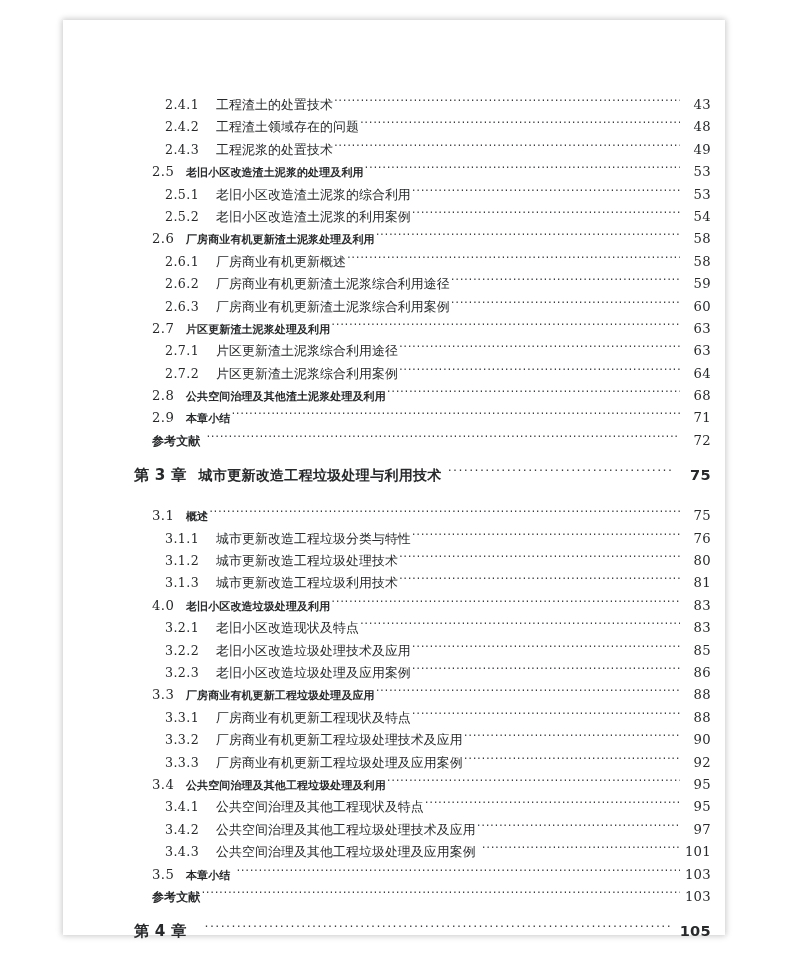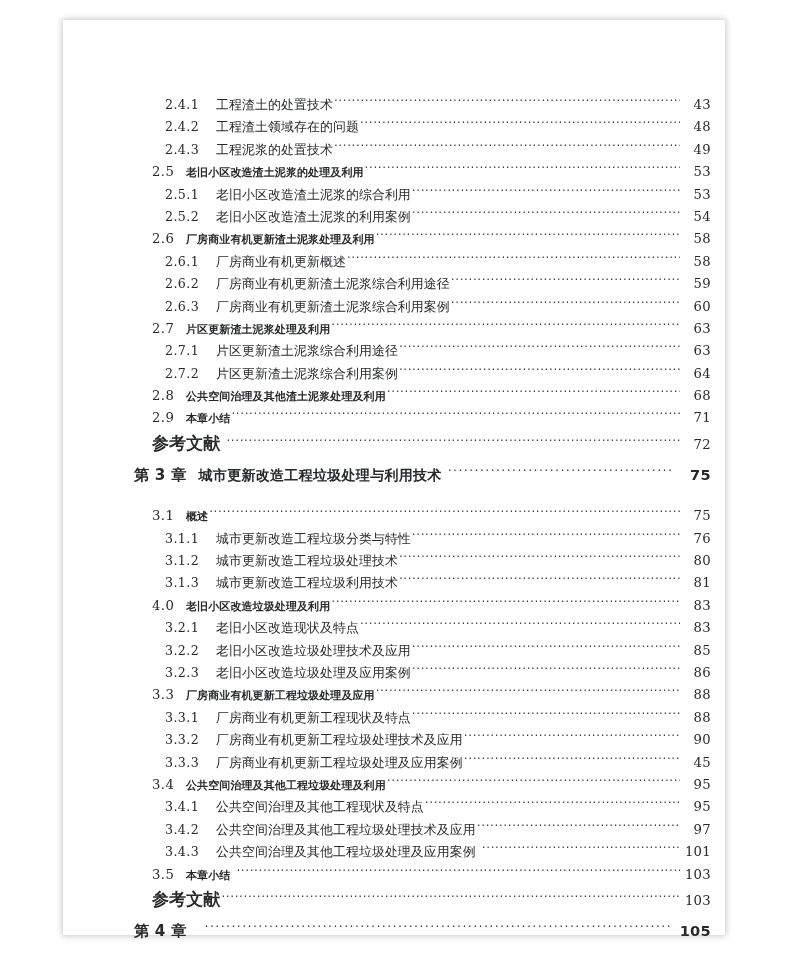--- a/index.html
+++ b/index.html
@@ -100,21 +100,21 @@
     padding-right: 14px;
   }
   .lvl3 .num { width: 51px; font-size: 12.6px; }
   .lvl3 .title { font-size: 12.9px; font-weight: 500; }
 
   
   .refs {
     padding-left: 89px;
     padding-right: 14px;
   }
-  .refs .title { font-size: 17px; }
+  .refs .title { font-size: 12px; }
 
   
   .chapter {
     padding-left: 71px;
     padding-right: 14px;
     height: 30px;
     margin-top: 11px;
     margin-bottom: 12px;
     font-size: 15.4px;
     justify-content: center;
@@ -316,21 +316,21 @@
       <div class="row lvl3">
         <span class="num">3.3.2</span>
         <span class="title">厂房商业有机更新工程垃圾处理技术及应用</span>
         <span class="leader"></span>
         <span class="pg">90</span>
       </div>
       <div class="row lvl3">
         <span class="num">3.3.3</span>
         <span class="title">厂房商业有机更新工程垃圾处理及应用案例</span>
         <span class="leader"></span>
-        <span class="pg">45</span>
+        <span class="pg">92</span>
       </div>
       <div class="row lvl2">
         <span class="num">3.4</span>
         <span class="title">公共空间治理及其他工程垃圾处理及利用</span>
         <span class="leader"></span>
         <span class="pg">95</span>
       </div>
       <div class="row lvl3">
         <span class="num">3.4.1</span>
         <span class="title">公共空间治理及其他工程现状及特点</span>

